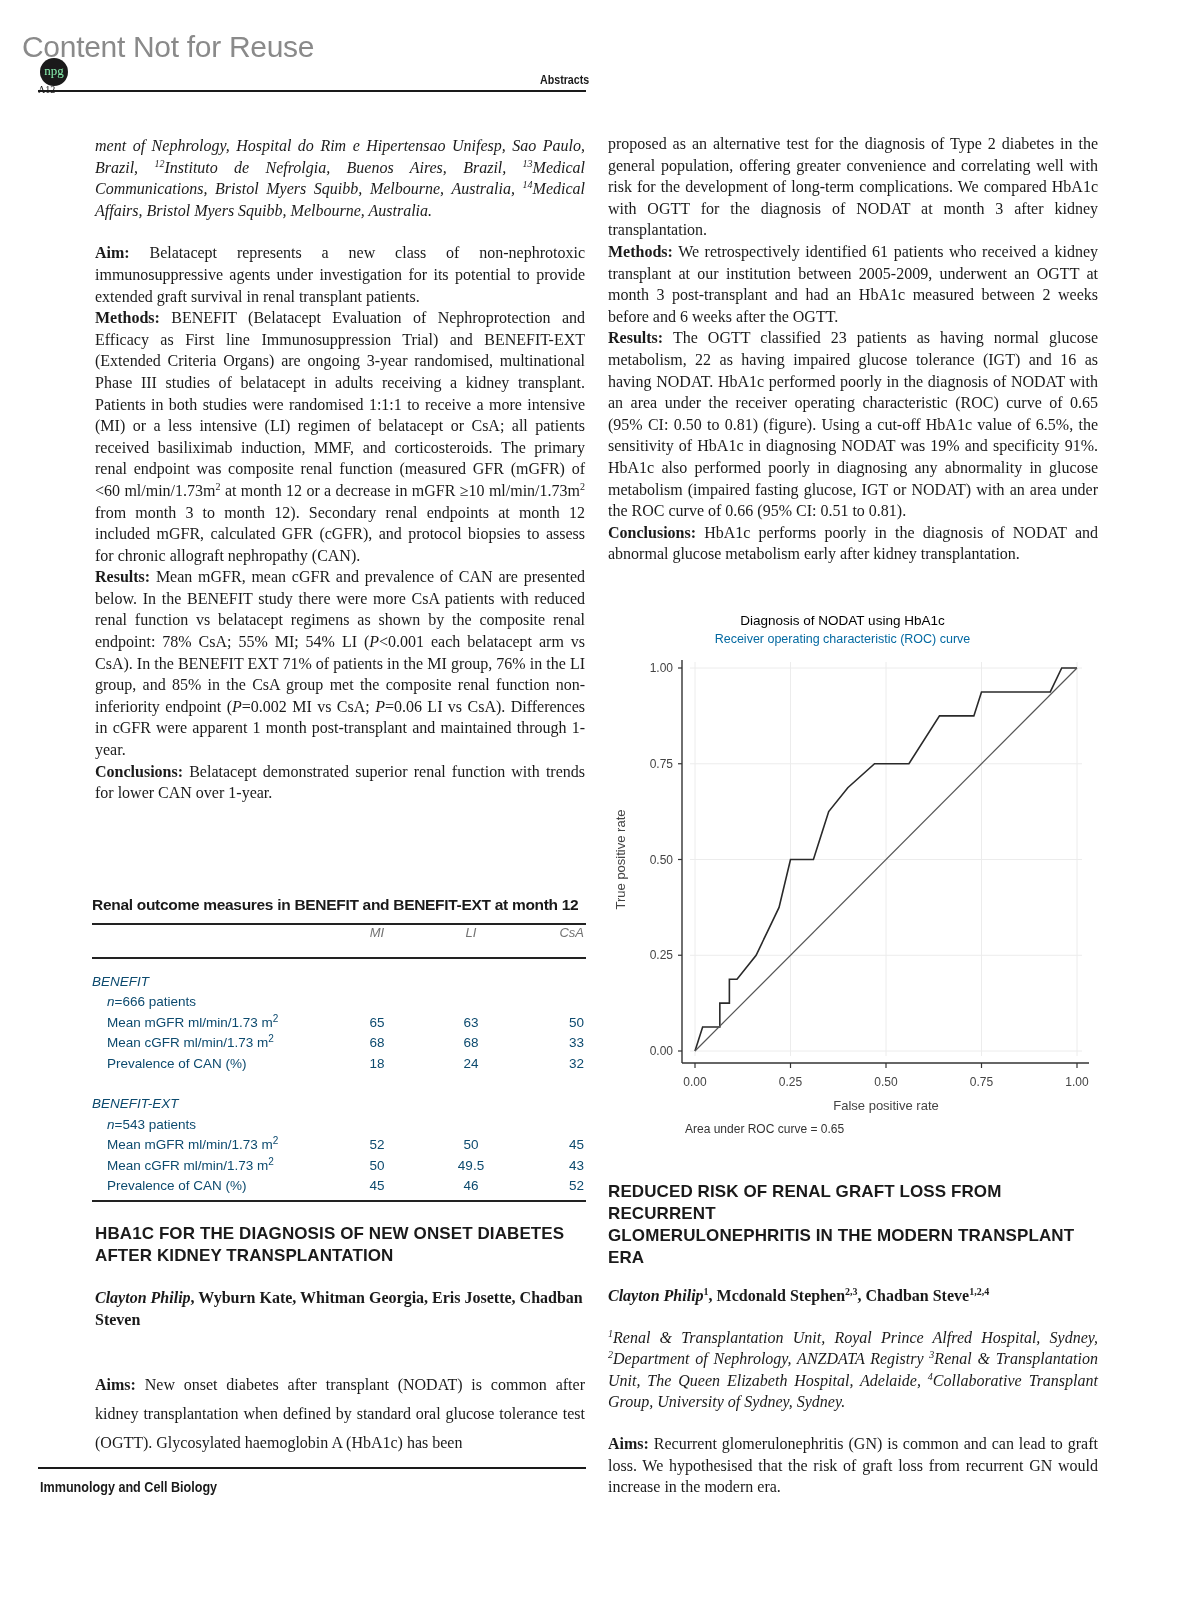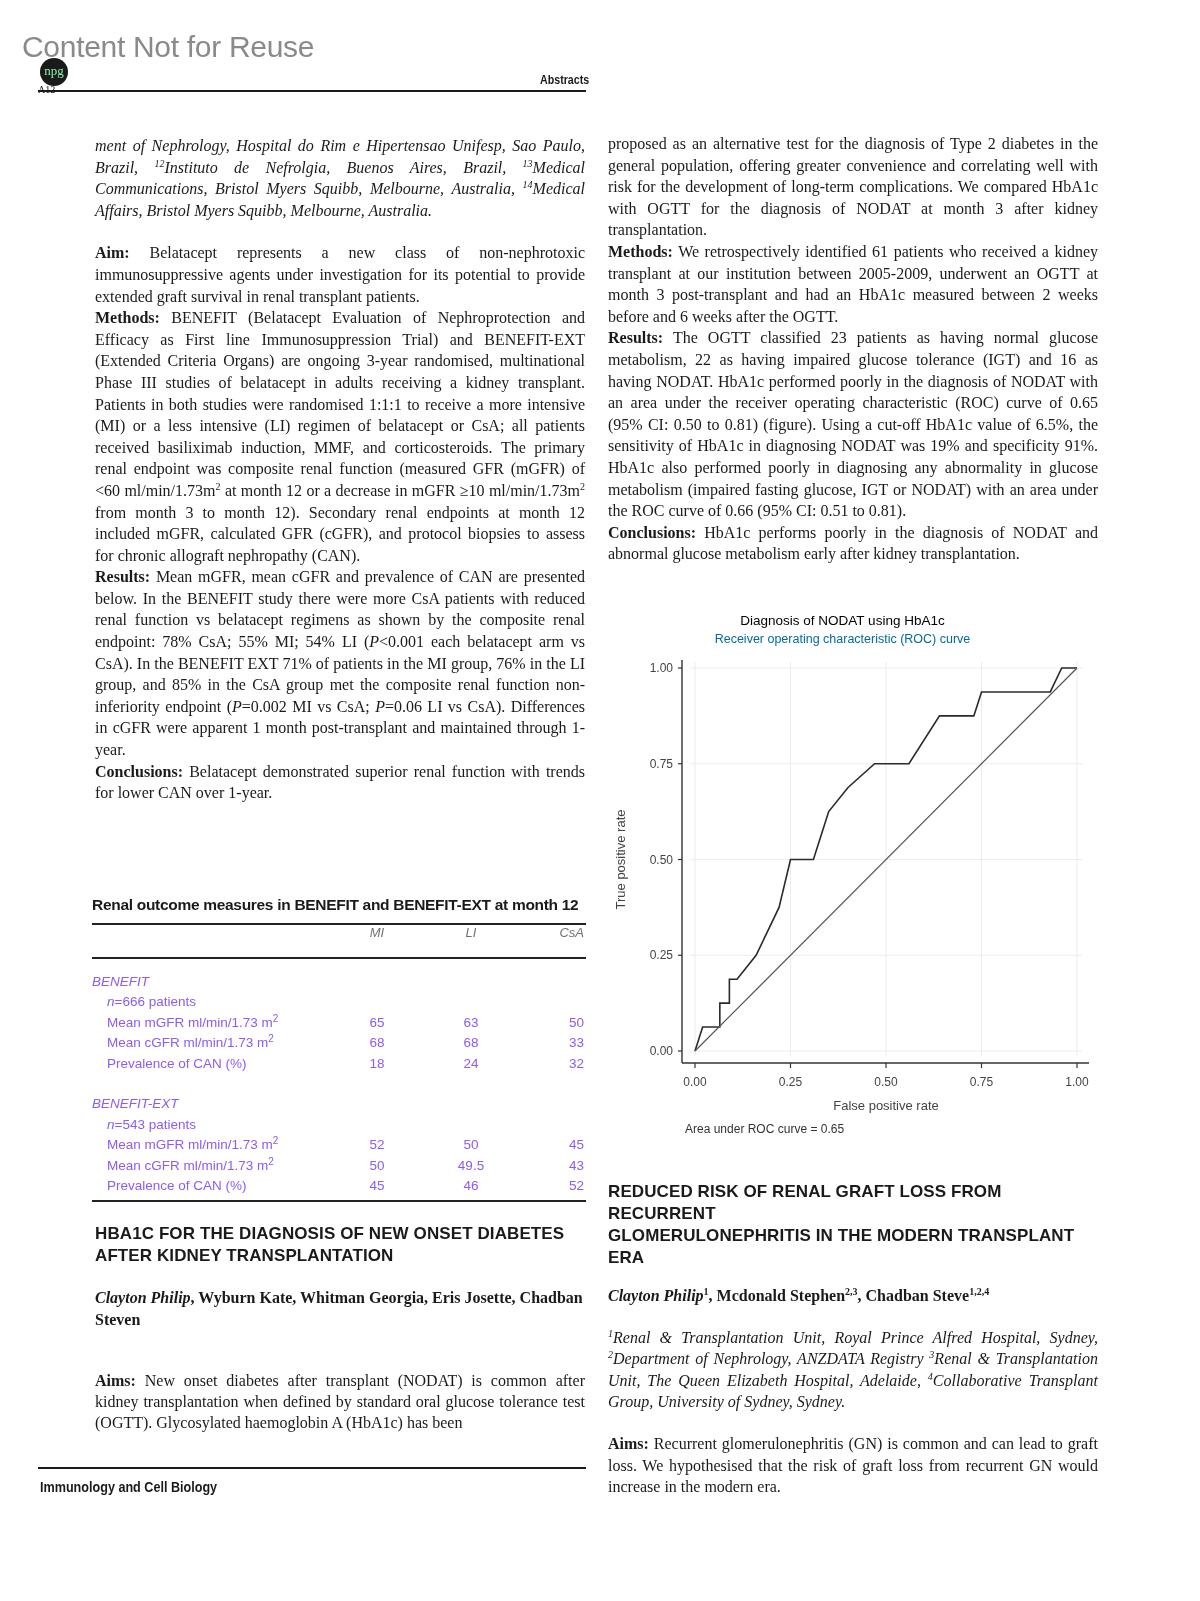--- a/index.html
+++ b/index.html
@@ -14,21 +14,21 @@
   .col-right { left: 608px; top: 133px; width: 490px; }
   .para { margin: 0; }
   .gap { height: 21px; }
   .italic { font-style: italic; }
   b { font-weight: bold; }
   sup { font-size: 10px; line-height: 0; vertical-align: super; }
   .table-block { position: absolute; left: 92px; top: 856px; width: 494px; font-family: Liberation Sans, sans-serif; margin-top: 40px; }
   .table-title { font-weight: bold; font-size: 15.5px; letter-spacing: -0.3px; white-space: nowrap; }
   .rule { height: 2px; background: #222; margin-top: 10px; }
   .thead { display: flex; height: 32px; align-items: flex-start; font-style: italic; font-size: 13px; color: #737373; }
-  .trow { display: flex; align-items: center; height: 20.5px; font-size: 13.5px; color: #8b5cf6; }
+  .trow { display: flex; align-items: center; height: 20.5px; font-size: 13.5px; color: #0c4a6e; }
   .c0 { width: 240px; }
   .c1 { width: 90px; text-align: center; }
   .c2 { width: 98px; text-align: center; }
   .c3 { width: 66px; text-align: right; padding-right: 2px; }
   .ind1 { padding-left: 15px; }
   .ind2 { padding-left: 15px; }
   .grp { font-style: italic; }
   .spacer { height: 20px; }
   .heading { font-family: "Liberation Sans", sans-serif; font-weight: bold; font-size: 17px; line-height: 22px; letter-spacing: 0.1px; }
   .authors { font-size: 16px; line-height: 21.6px; font-weight: bold; }
@@ -123,21 +123,21 @@
 
 <div class="abs-left2">
   <div class="heading">
       <div>HBA1C FOR THE DIAGNOSIS OF NEW ONSET DIABETES</div>
       <div>AFTER KIDNEY TRANSPLANTATION</div>
     </div>
   <div style="height:20px"></div>
   <p class="para authors"><i>Clayton Philip</i><span>, Wyburn Kate, Whitman Georgia, Eris Josette, Chadban Steven</span></p>
   <div style="height:20px"></div>
   <div style="height:20px"></div>
-  <p class="para" style="font-size:16px;line-height:21px;text-align:justify"><b>Aims:</b><span> New onset diabetes after transplant (NODAT) is common after kidney transplantation when defined by standard oral glucose tolerance test (OGTT). Glycosylated haemoglobin A (HbA1c) has been</span></p>
+  <p class="para" style="font-size:16px;line-height:29px;text-align:justify"><b>Aims:</b><span> New onset diabetes after transplant (NODAT) is common after kidney transplantation when defined by standard oral glucose tolerance test (OGTT). Glycosylated haemoglobin A (HbA1c) has been</span></p>
 </div>
 
 <div class="col col-right">
   <p class="para">proposed as an alternative test for the diagnosis of Type 2 diabetes in the general population, offering greater convenience and correlating well with risk for the development of long-term complications. We compared HbA1c with OGTT for the diagnosis of NODAT at month 3 after kidney transplantation.</p>
   <p class="para"><b>Methods:</b><span> We retrospectively identified 61 patients who received a kidney transplant at our institution between 2005-2009, underwent an OGTT at month 3 post-transplant and had an HbA1c measured between 2 weeks before and 6 weeks after the OGTT.</span></p>
   <p class="para"><b>Results:</b><span> The OGTT classified 23 patients as having normal glucose metabolism, 22 as having impaired glucose tolerance (IGT) and 16 as having NODAT. HbA1c performed poorly in the diagnosis of NODAT with an area under the receiver operating characteristic (ROC) curve of 0.65 (95% CI: 0.50 to 0.81) (figure). Using a cut-off HbA1c value of 6.5%, the sensitivity of HbA1c in diagnosing NODAT was 19% and specificity 91%. HbA1c also performed poorly in diagnosing any abnormality in glucose metabolism (impaired fasting glucose, IGT or NODAT) with an area under the ROC curve of 0.66 (95% CI: 0.51 to 0.81).</span></p>
   <p class="para"><b>Conclusions:</b><span> HbA1c performs poorly in the diagnosis of NODAT and abnormal glucose metabolism early after kidney transplantation.</span></p>
 </div>
 
 <div class="chart">

